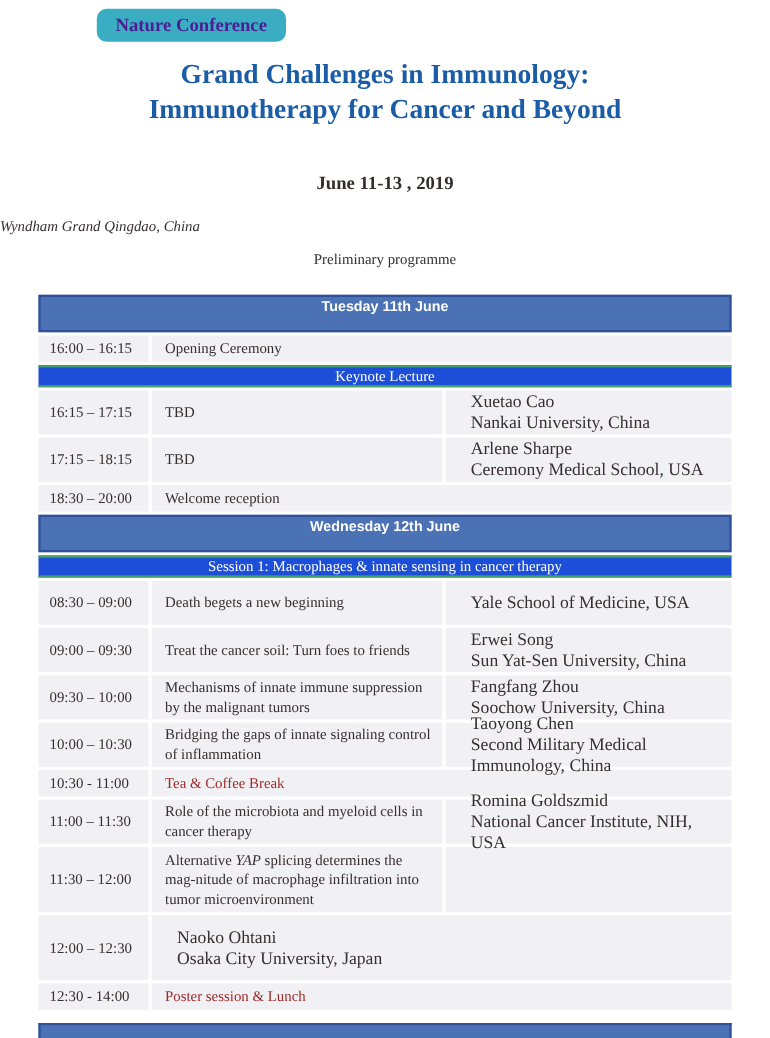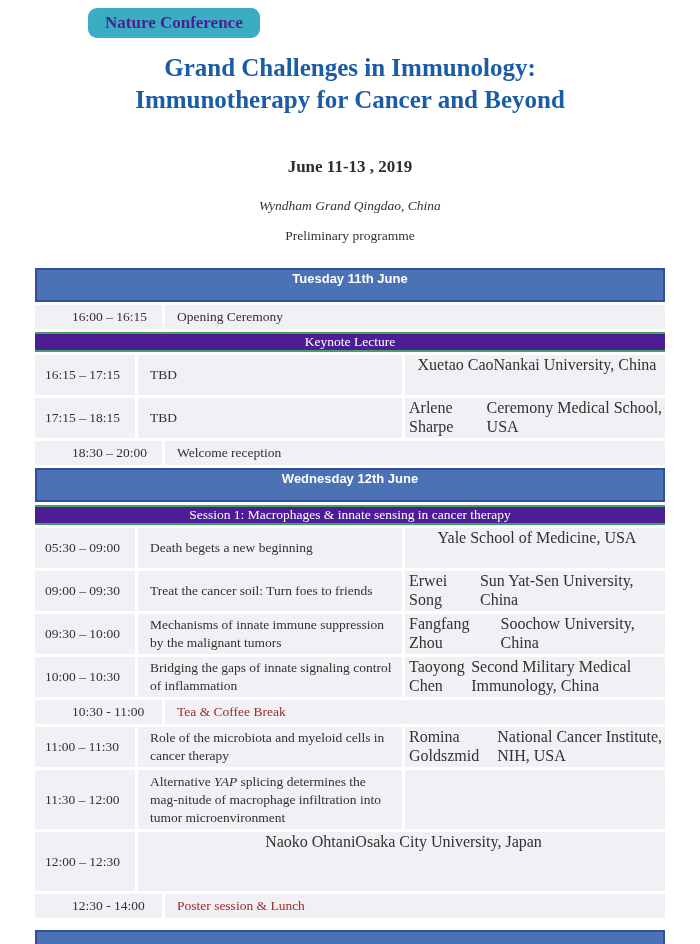--- a/index.html
+++ b/index.html
@@ -5,44 +5,44 @@
   html,body{margin:0;padding:0;}
   body{width:700px;height:944px;background:#ffffff;font-family:"Liberation Serif",serif;color:#362f2f;}
   .page{position:relative;width:700px;height:944px;overflow:hidden;background:#fff;}
 
   .badge{display:inline-block;margin:8px 0 0 88px;background:#3badc3;color:#4c1d95;
          font-weight:bold;font-size:17px;line-height:22px;padding:4px 17px;border-radius:9px;}
 
   .title{text-align:center;color:#1a5ca6;font-weight:bold;font-size:25px;line-height:32px;margin-top:14px;}
 
   .dates{text-align:center;font-size:17px;font-weight:bold;margin-top:41px;color:#352c2c;}
-  .venue{text-align:center;font-size:13.5px;font-style:italic;margin-top:21px;}
+  .venue{font-size:13.5px;font-style:italic;margin-top:21px;}
   .note{text-align:center;font-size:13.5px;margin-top:14px;}
 
   .table{position:absolute;left:35px;top:268px;width:630px;}
 
   .day{box-sizing:border-box;height:34px;background:#4a72b4;border:2px solid #30509a;color:#fff;
        font-family:"Liberation Sans",sans-serif;font-weight:bold;font-size:13px;text-align:center;
        line-height:18px;margin-bottom:3px;}
 
-  .session{box-sizing:border-box;height:20px;background:#4c1d95;border-top:2px solid #43a263;
+  .session{box-sizing:border-box;height:20px;background:#1d4ed8;border-top:2px solid #43a263;
        border-bottom:2px solid #43a263;color:#fff;font-size:13.5px;text-align:center;
        line-height:16px;margin-bottom:3px;}
 
   .row{display:flex;background:#f1f0f5;margin-bottom:3px;align-items:stretch;}
-  .row.h1{height:24px;padding-left:27px;}
+  .row.h1{height:24px;}
   .row.h2{height:40px;}
   .row.h3{height:59px;}
 
   .cell{display:flex;align-items:center;box-sizing:border-box;font-size:13.5px;}
   .time{width:103px;border-right:3px solid #fff;padding-left:10px;flex-shrink:0;}
   .talk{padding-left:12px;padding-right:8px;line-height:18px;}
   .with-speaker .talk{width:267px;border-right:3px solid #fff;flex-shrink:0;}
   .no-speaker .talk{flex:1;}
-  .speaker{flex:1;padding-left:4px;line-height:19px;display:flex;flex-direction:row;justify-content:center;}
+  .speaker{flex:1;padding-left:23px;line-height:19px;display:flex;flex-direction:column;justify-content:center;}
   .redtext{color:#9c2b27;}
   .em{font-style:italic;}
 
   .bottom-bar{position:absolute;left:35px;top:930px;width:630px;height:16px;box-sizing:border-box;
        background:#4a72b4;border:2px solid #30509a;border-bottom:none;}
 </style>
 </head>
 <body>
 
 <div class="page">
@@ -90,21 +90,21 @@
     <div class="row h1 no-speaker">
       <div class="cell time">18:30 – 20:00</div>
       <div class="cell talk">Welcome reception</div>
     </div>
 
     <div class="day">Wednesday 12th June</div>
 
     <div class="session">Session 1: Macrophages &amp; innate sensing in cancer therapy</div>
 
     <div class="row h2 with-speaker">
-      <div class="cell time">05:30 – 09:00</div>
+      <div class="cell time">08:30 – 09:00</div>
       <div class="cell talk">Death begets a new beginning</div>
       <div class="speaker">
         <div>Yale School of Medicine, USA</div>
       </div>
     </div>
 
     <div class="row h2 with-speaker">
       <div class="cell time">09:00 – 09:30</div>
       <div class="cell talk">Treat the cancer soil: Turn foes to friends</div>
       <div class="speaker">

